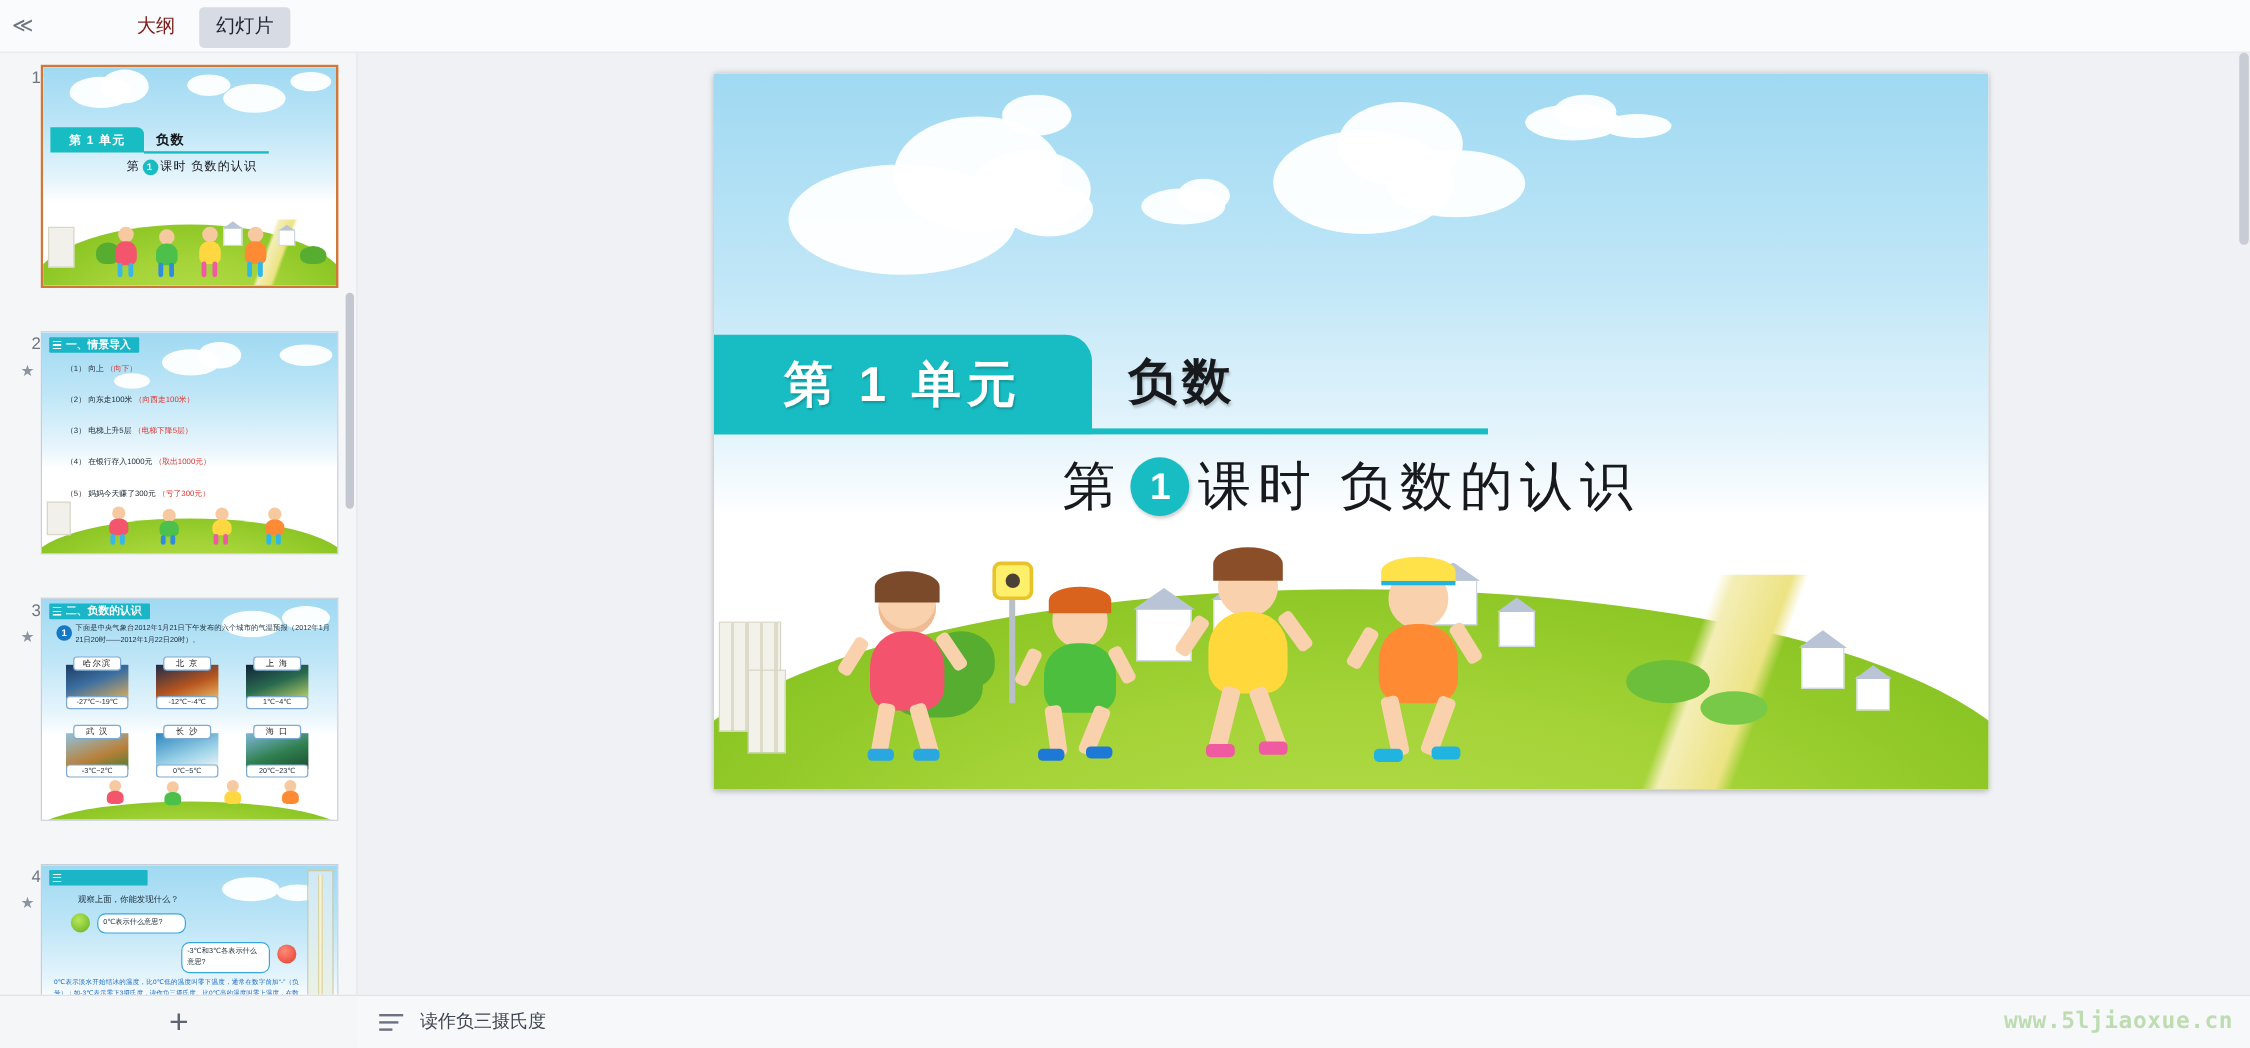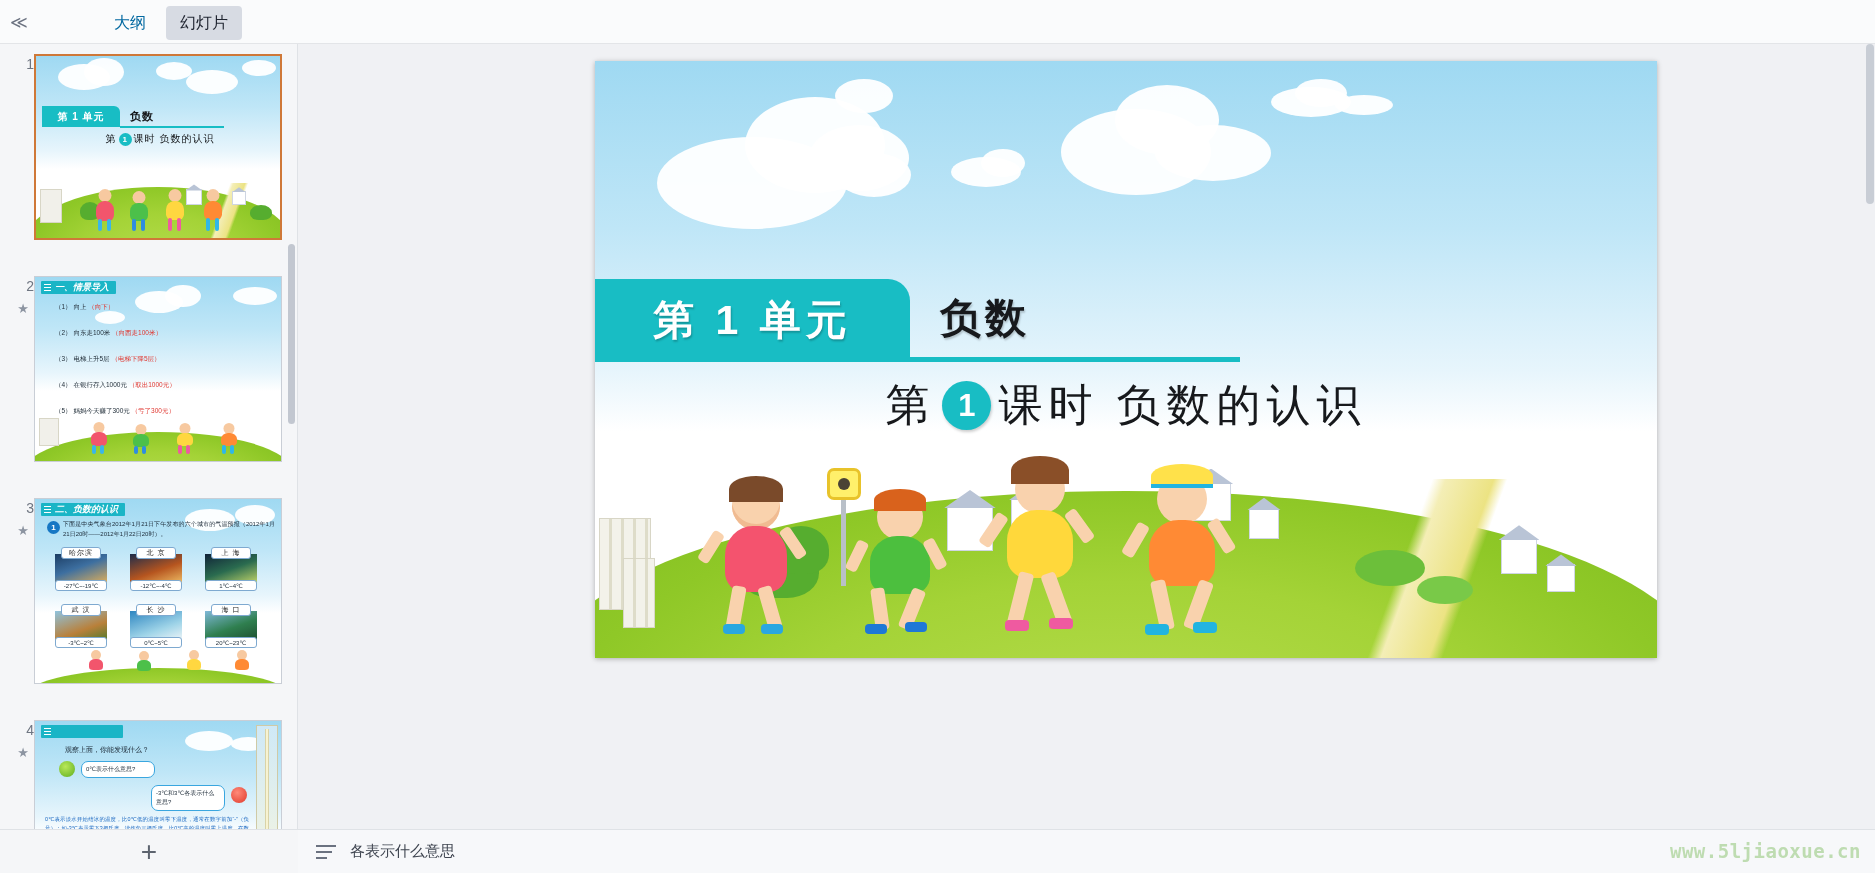--- a/index.html
+++ b/index.html
@@ -14,21 +14,21 @@
     position: absolute; left: 0; top: 0; width: 1875px; height: 44px;
     background: #fafbfc; border-bottom: 1px solid #e3e5e8;
   }
   .collapse-btn {
     position: absolute; left: 6px; top: 9px; width: 26px; height: 26px;
     display: flex; align-items: center; justify-content: center;
     color: #6b7280; font-size: 17px; cursor: pointer;
   }
   .tabs { position: absolute; left: 100px; top: 6px; display: flex; gap: 6px; align-items: center; }
   .tab {
-    padding: 5px 14px; font-size: 16px; color: #0369a1; border-radius: 4px;
+    padding: 5px 14px; font-size: 16px; color: #7f1d1d; border-radius: 4px;
     cursor: pointer; line-height: 1.5;
   }
   .tab.active { background: #d7dbe3; color: #1f2430; }
 
   
   .slidepanel {
     position: absolute; left: 0; top: 44px; width: 298px; height: 785px;
     background: #f5f6f8; overflow: hidden; border-right: 1px solid #dfe2e6;
   }
   .thumb-row { position: relative; margin: 0 0 22px 0; height: 200px; }
@@ -157,21 +157,21 @@
   .stage-vscroll {
     position: absolute; right: 1px; top: 0; width: 8px; height: 160px;
     background: #c8cdd5; border-radius: 4px;
   }
 
   
   .mini { position: absolute; inset: 0; }
   .mini-sectitle {
     position: absolute; left: 6px; top: 4px; height: 13px; padding: 0 7px 0 14px;
     background: #1ab5c6; color: #fff; font-size: 9px; font-weight: bold;
-    display: flex; align-items: center; border-radius: 1px; white-space: nowrap; font-style: italic;
+    display: flex; align-items: center; border-radius: 1px; white-space: nowrap;
   }
   .mini-sectitle:before {
     content: ""; position: absolute; left: 3px; top: 3px; width: 7px; height: 7px;
     background: repeating-linear-gradient(#fff 0 1px, transparent 1px 3px);
   }
   .mini-line {
     position: absolute; left: 20px; font-size: 6.5px; color: #23303b; white-space: nowrap;
   }
   .mini-line .red { color: #e0362f; }
   .mini-para {
@@ -537,15 +537,15 @@
 
   <div class="stage-vscroll"></div>
 </div>
 
 <div class="notesbar">
   <span class="notes-icon">
     <i style="top:2px;width:20px;"></i>
     <i style="top:8px;width:16px;"></i>
     <i style="top:14px;width:11px;"></i>
   </span>
-  <span class="notes-placeholder">各表示什么意思</span>
+  <span class="notes-placeholder">读作负三摄氏度</span>
   <span class="watermark">www.5ljiaoxue.cn</span>
 </div>
 
 </body></html>

